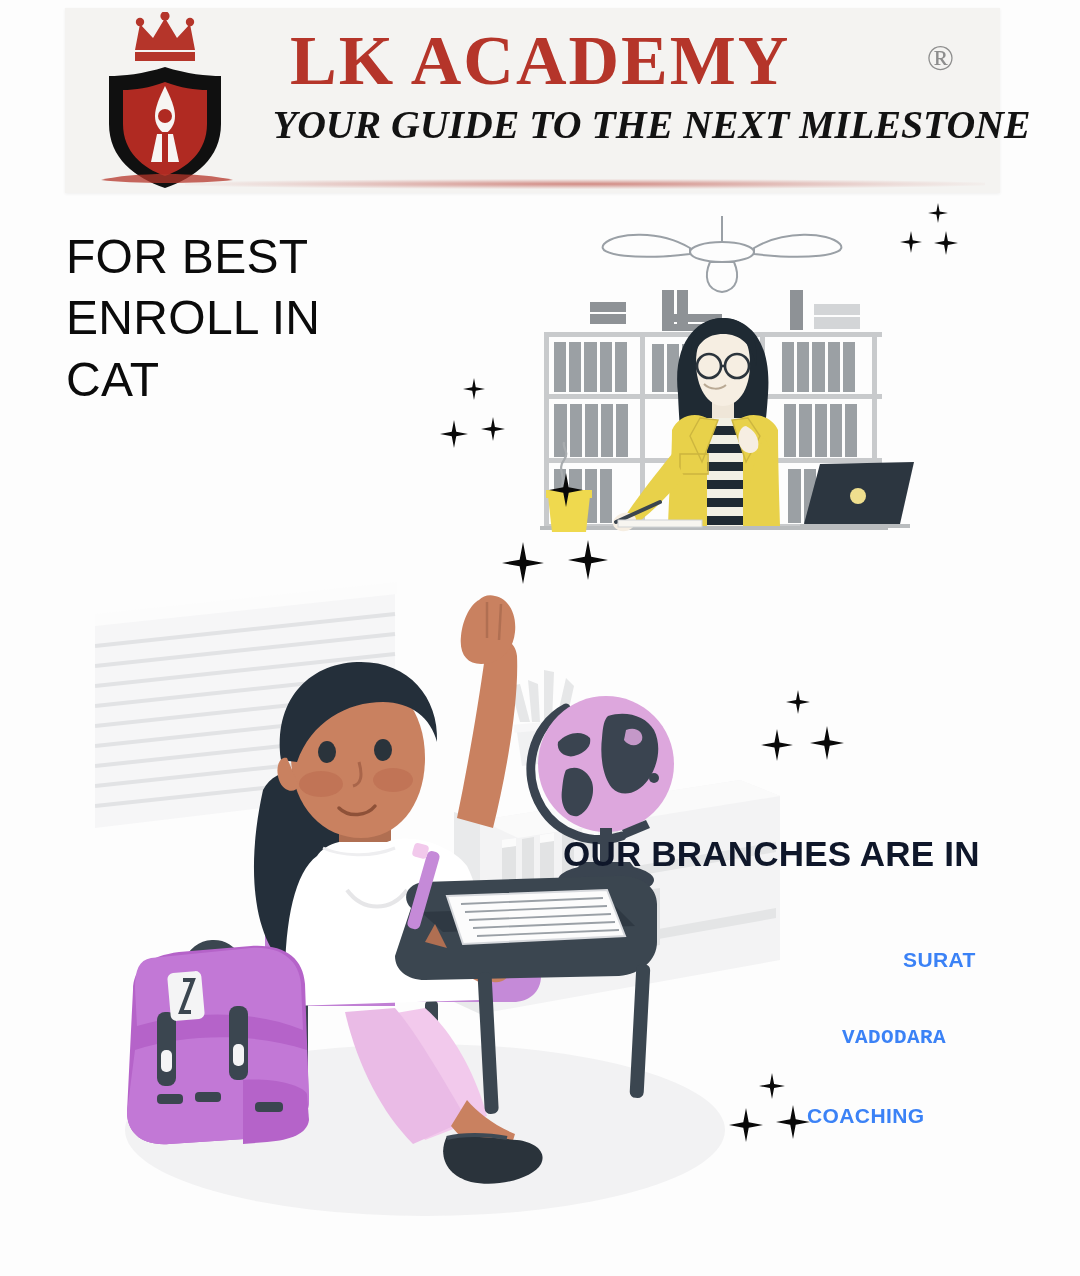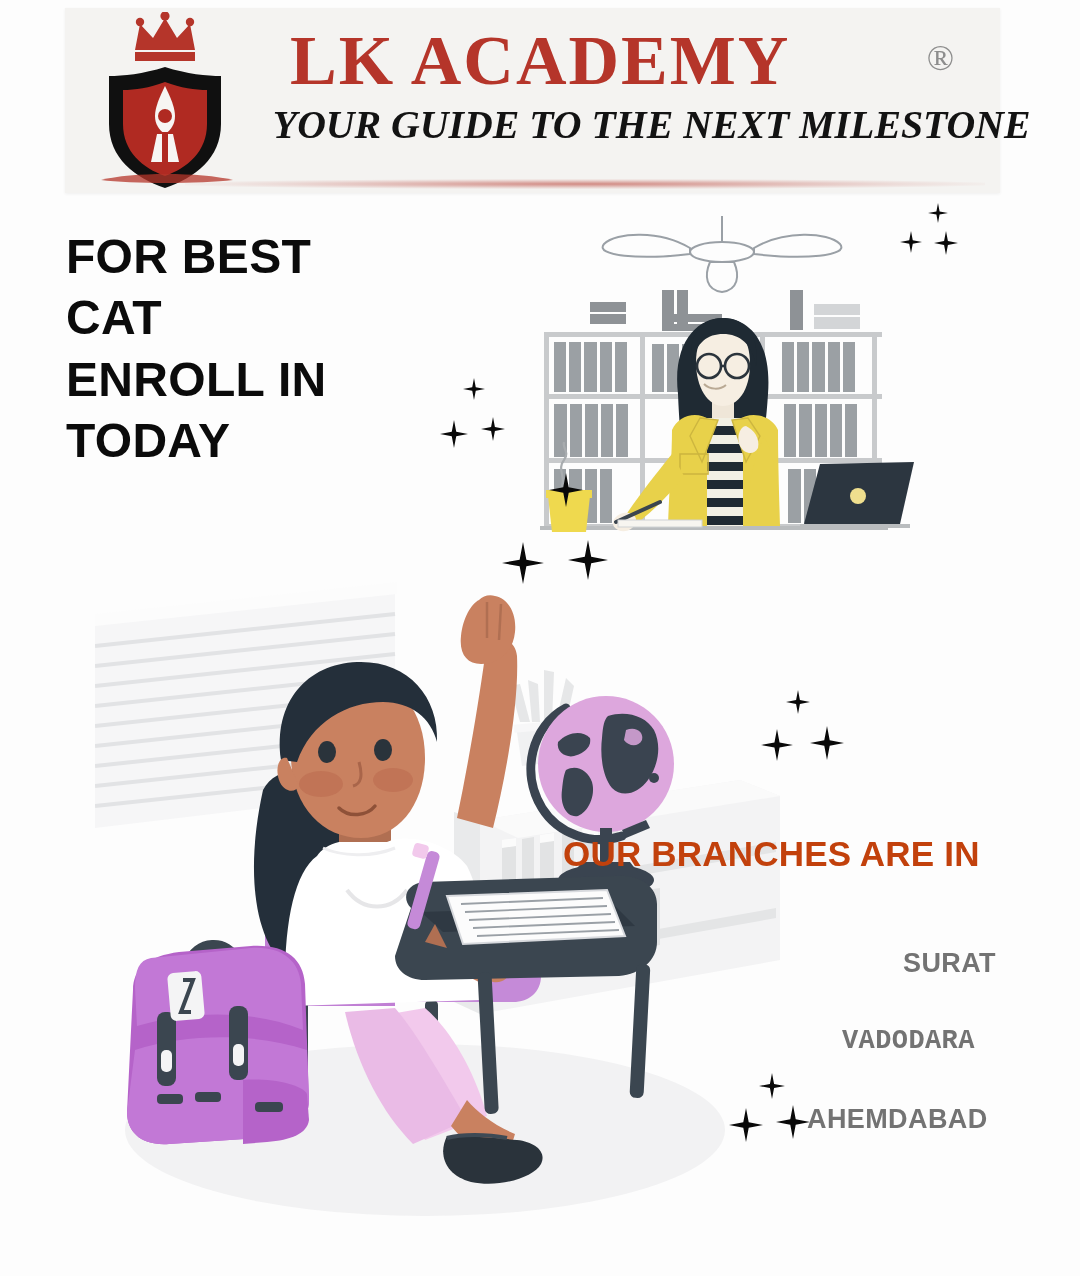--- a/index.html
+++ b/index.html
@@ -54,34 +54,34 @@
     transform:scaleX(1.02);
   }
   .banner-swoosh{
     position:absolute;left:120px;bottom:4px;width:800px;height:10px;
     background:radial-gradient(ellipse at center, rgba(181,53,42,.55) 0%, rgba(181,53,42,.12) 55%, rgba(181,53,42,0) 75%);
   }
 
   
   .headline{
     position:absolute;left:66px;top:226px;width:420px;
-    font-size:48px;font-weight:700;line-height:1.28;
+    font-size:48px;font-weight:400;line-height:1.28;
     color:#0b0b0b;letter-spacing:.3px;
     z-index:7;
   }
   .headline div{white-space:nowrap;}
 
   
   .branch-head{
     position:absolute;left:563px;top:834px;
-    font-size:35px;font-weight:700;color:#c2410c;letter-spacing:.2px;
+    font-size:35px;font-weight:700;color:#0f172a;letter-spacing:.2px;
     white-space:nowrap;z-index:8;
   }
   .branch-city{
-    position:absolute;font-size:27px;font-weight:700;color:#737373;
+    position:absolute;font-size:21px;font-weight:700;color:#3b82f6;
     letter-spacing:.4px;white-space:nowrap;z-index:8;
   }
   .city-0{left:903px;top:948px;}
   .city-1{left:842px;top:1026px;font-family:Liberation Mono, monospace;}
   .city-2{left:807px;top:1104px;}
 
   
   .spark{
     position:absolute;background:#090909;
     clip-path:polygon(50% 0%, 58% 42%, 100% 50%, 58% 58%, 50% 100%, 42% 58%, 0% 50%, 42% 42%);
@@ -132,23 +132,22 @@
         <div class="reg-mark">®</div>
         <div class="brand-tag">YOUR GUIDE TO THE NEXT MILESTONE</div>
       </div>
 
       <div class="banner-swoosh"></div>
     </div>
   </div>
 
   <div class="headline">
     <div>FOR BEST</div>
+    <div>ENROLL IN</div>
     <div>CAT</div>
-    <div>ENROLL IN</div>
-    <div>TODAY</div>
   </div>
 
   <svg class="lib-scene" viewBox="0 0 420 330">
 
     <g fill="none" stroke="#9aa0a6" stroke-width="2">
       <line x1="190" y1="2" x2="190" y2="28"></line>
       <ellipse cx="190" cy="38" rx="32" ry="10"></ellipse>
       <path d="M158 34 C128 16 84 18 72 30 C62 42 108 46 158 40 Z"></path>
       <path d="M222 34 C252 16 296 18 308 30 C318 42 272 46 222 40 Z"></path>
       <path d="M178 48 C172 62 174 76 190 78 C206 76 208 62 202 48 Z"></path>
@@ -475,21 +474,21 @@
       <path d="M148 520 C176 518 206 524 212 534 L214 560 C212 574 196 580 172 582 L148 584 Z" fill="#b563c9"></path>
       <rect x="160" y="542" width="28" height="10" rx="4" fill="#3b4650"></rect>
       <rect x="62" y="534" width="26" height="10" rx="4" fill="#3b4650"></rect>
       <rect x="100" y="532" width="26" height="10" rx="4" fill="#3b4650"></rect>
     </g>
   </svg>
 
   <div class="branch-head">OUR BRANCHES ARE IN</div>
   <div class="branch-city city-0">SURAT</div>
   <div class="branch-city city-1">VADODARA</div>
-  <div class="branch-city city-2">AHEMDABAD</div>
+  <div class="branch-city city-2">COACHING</div>
 
   <div id="sparkle-layer">
       <div class="spark" style="left: 900px; top: 231px; width: 22px; height: 22px; background: rgb(9, 9, 9);"></div>
       <div class="spark" style="left: 928px; top: 203px; width: 20px; height: 20px; background: rgb(9, 9, 9);"></div>
       <div class="spark" style="left: 934px; top: 231px; width: 24px; height: 24px; background: rgb(9, 9, 9);"></div>
       <div class="spark" style="left: 463px; top: 378px; width: 22px; height: 22px; background: rgb(9, 9, 9);"></div>
       <div class="spark" style="left: 440px; top: 420px; width: 28px; height: 28px; background: rgb(9, 9, 9);"></div>
       <div class="spark" style="left: 481px; top: 417px; width: 24px; height: 24px; background: rgb(9, 9, 9);"></div>
       <div class="spark" style="left: 549px; top: 473px; width: 34px; height: 34px; background: rgb(9, 9, 9);"></div>
       <div class="spark" style="left: 502px; top: 542px; width: 42px; height: 42px; background: rgb(9, 9, 9);"></div>

